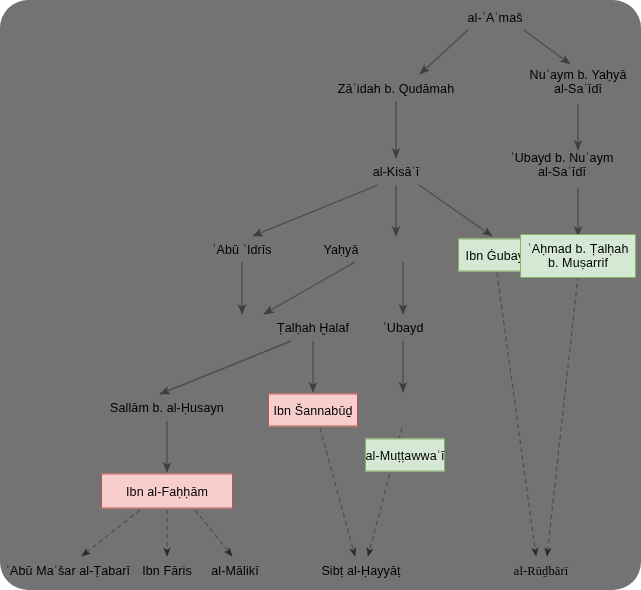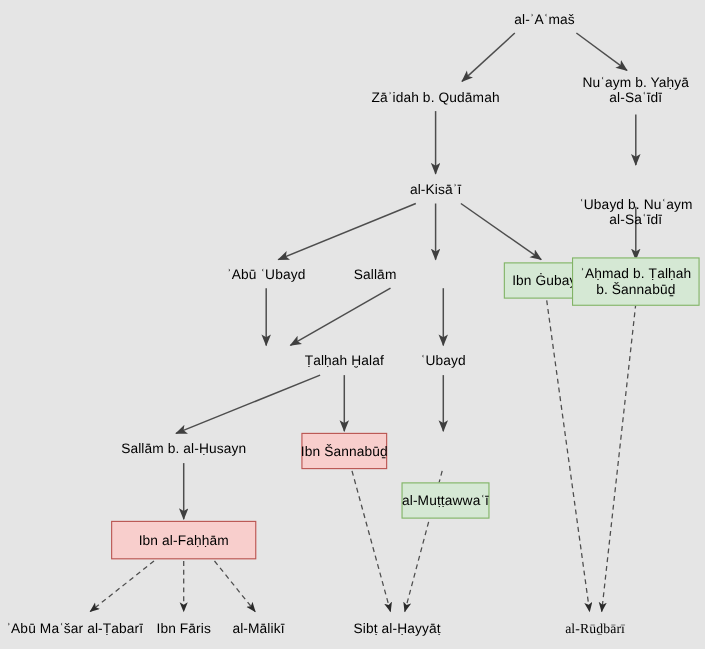--- a/index.html
+++ b/index.html
@@ -7,22 +7,23 @@
     padding: 0;
     background: #ffffff;
   }
   body {
     font-family: "Liberation Sans", sans-serif;
   }
   #diagram-root {
     position: relative;
     width: 641px;
     height: 590px;
-    background: #e5e5e5;
+    background: #737373;
     overflow: hidden;
+    border-radius: 28px;
   }
   #edge-layer {
     position: absolute;
     left: 0;
     top: 0;
     width: 641px;
     height: 590px;
   }
   .node {
     position: absolute;
@@ -104,47 +105,47 @@
       <div class="node plain" style="left: 396px; top: 89px;">
         <span class="node-line">Zāʾidah b. Qudāmah</span>
       </div>
       <div class="node plain" style="left: 578px; top: 82px;">
         <span class="node-line">Nuʿaym b. Yaḥyā</span>
         <span class="node-line">al-Saʿīdī</span>
       </div>
       <div class="node plain" style="left: 396px; top: 172px;">
         <span class="node-line">al-Kisāʾī</span>
       </div>
-      <div class="node plain" style="left: 578px; top: 165px; margin-top: 28px;">
+      <div class="node plain" style="left: 562px; top: 165px;">
         <span class="node-line">ʿUbayd b. Nuʿaym</span>
         <span class="node-line">al-Saʿīdī</span>
       </div>
       <div class="node plain" style="left: 242px; top: 250px;">
-        <span class="node-line">ʾAbū ʿUbayd</span>
+        <span class="node-line">ʾAbū ʾIdrīs</span>
       </div>
       <div class="node plain" style="left: 341px; top: 250px;">
-        <span class="node-line">Sallām</span>
+        <span class="node-line">Yaḥyā</span>
       </div>
       <div class="node boxed box-green" style="left: 497px; top: 255px; width: 78px; height: 33px; display: flex; flex-direction: column; align-items: center; justify-content: center;">
         <span class="node-line">Ibn Ġubayr</span>
       </div>
       <div class="node boxed box-green" style="left: 578px; top: 256px; width: 116px; height: 44px; display: flex; flex-direction: column; align-items: center; justify-content: center;">
         <span class="node-line">ʾAḥmad b. Ṭalḥah</span>
-        <span class="node-line">b. Šannabūḏ</span>
+        <span class="node-line">b. Muṣarrif</span>
       </div>
       <div class="node plain" style="left: 313px; top: 328px;">
         <span class="node-line">Ṭalḥah Ḫalaf</span>
       </div>
       <div class="node plain" style="left: 403px; top: 328px;">
         <span class="node-line">ʿUbayd</span>
       </div>
       <div class="node plain" style="left: 167px; top: 408px;">
         <span class="node-line">Sallām b. al-Ḥusayn</span>
       </div>
-      <div class="node boxed box-red" style="left: 313px; top: 410px; width: 78px; height: 33px; display: flex; flex-direction: column; align-items: center; justify-content: center;">
+      <div class="node boxed box-red" style="left: 313px; top: 410px; width: 90px; height: 33px; display: flex; flex-direction: column; align-items: center; justify-content: center;">
         <span class="node-line">Ibn Šannabūḏ</span>
       </div>
       <div class="node boxed box-green" style="left: 405px; top: 410px; width: 80px; height: 33px; display: flex; flex-direction: column; align-items: center; justify-content: center; margin-top: 45px;">
         <span class="node-line">al-Muṭṭawwaʿī</span>
       </div>
       <div class="node boxed box-red" style="left: 167px; top: 491px; width: 132px; height: 35px; display: flex; flex-direction: column; align-items: center; justify-content: center;">
         <span class="node-line">Ibn al-Faḥḥām</span>
       </div>
       <div class="node plain" style="left: 68px; top: 571px;">
         <span class="node-line">ʾAbū Maʿšar al-Ṭabarī</span>

